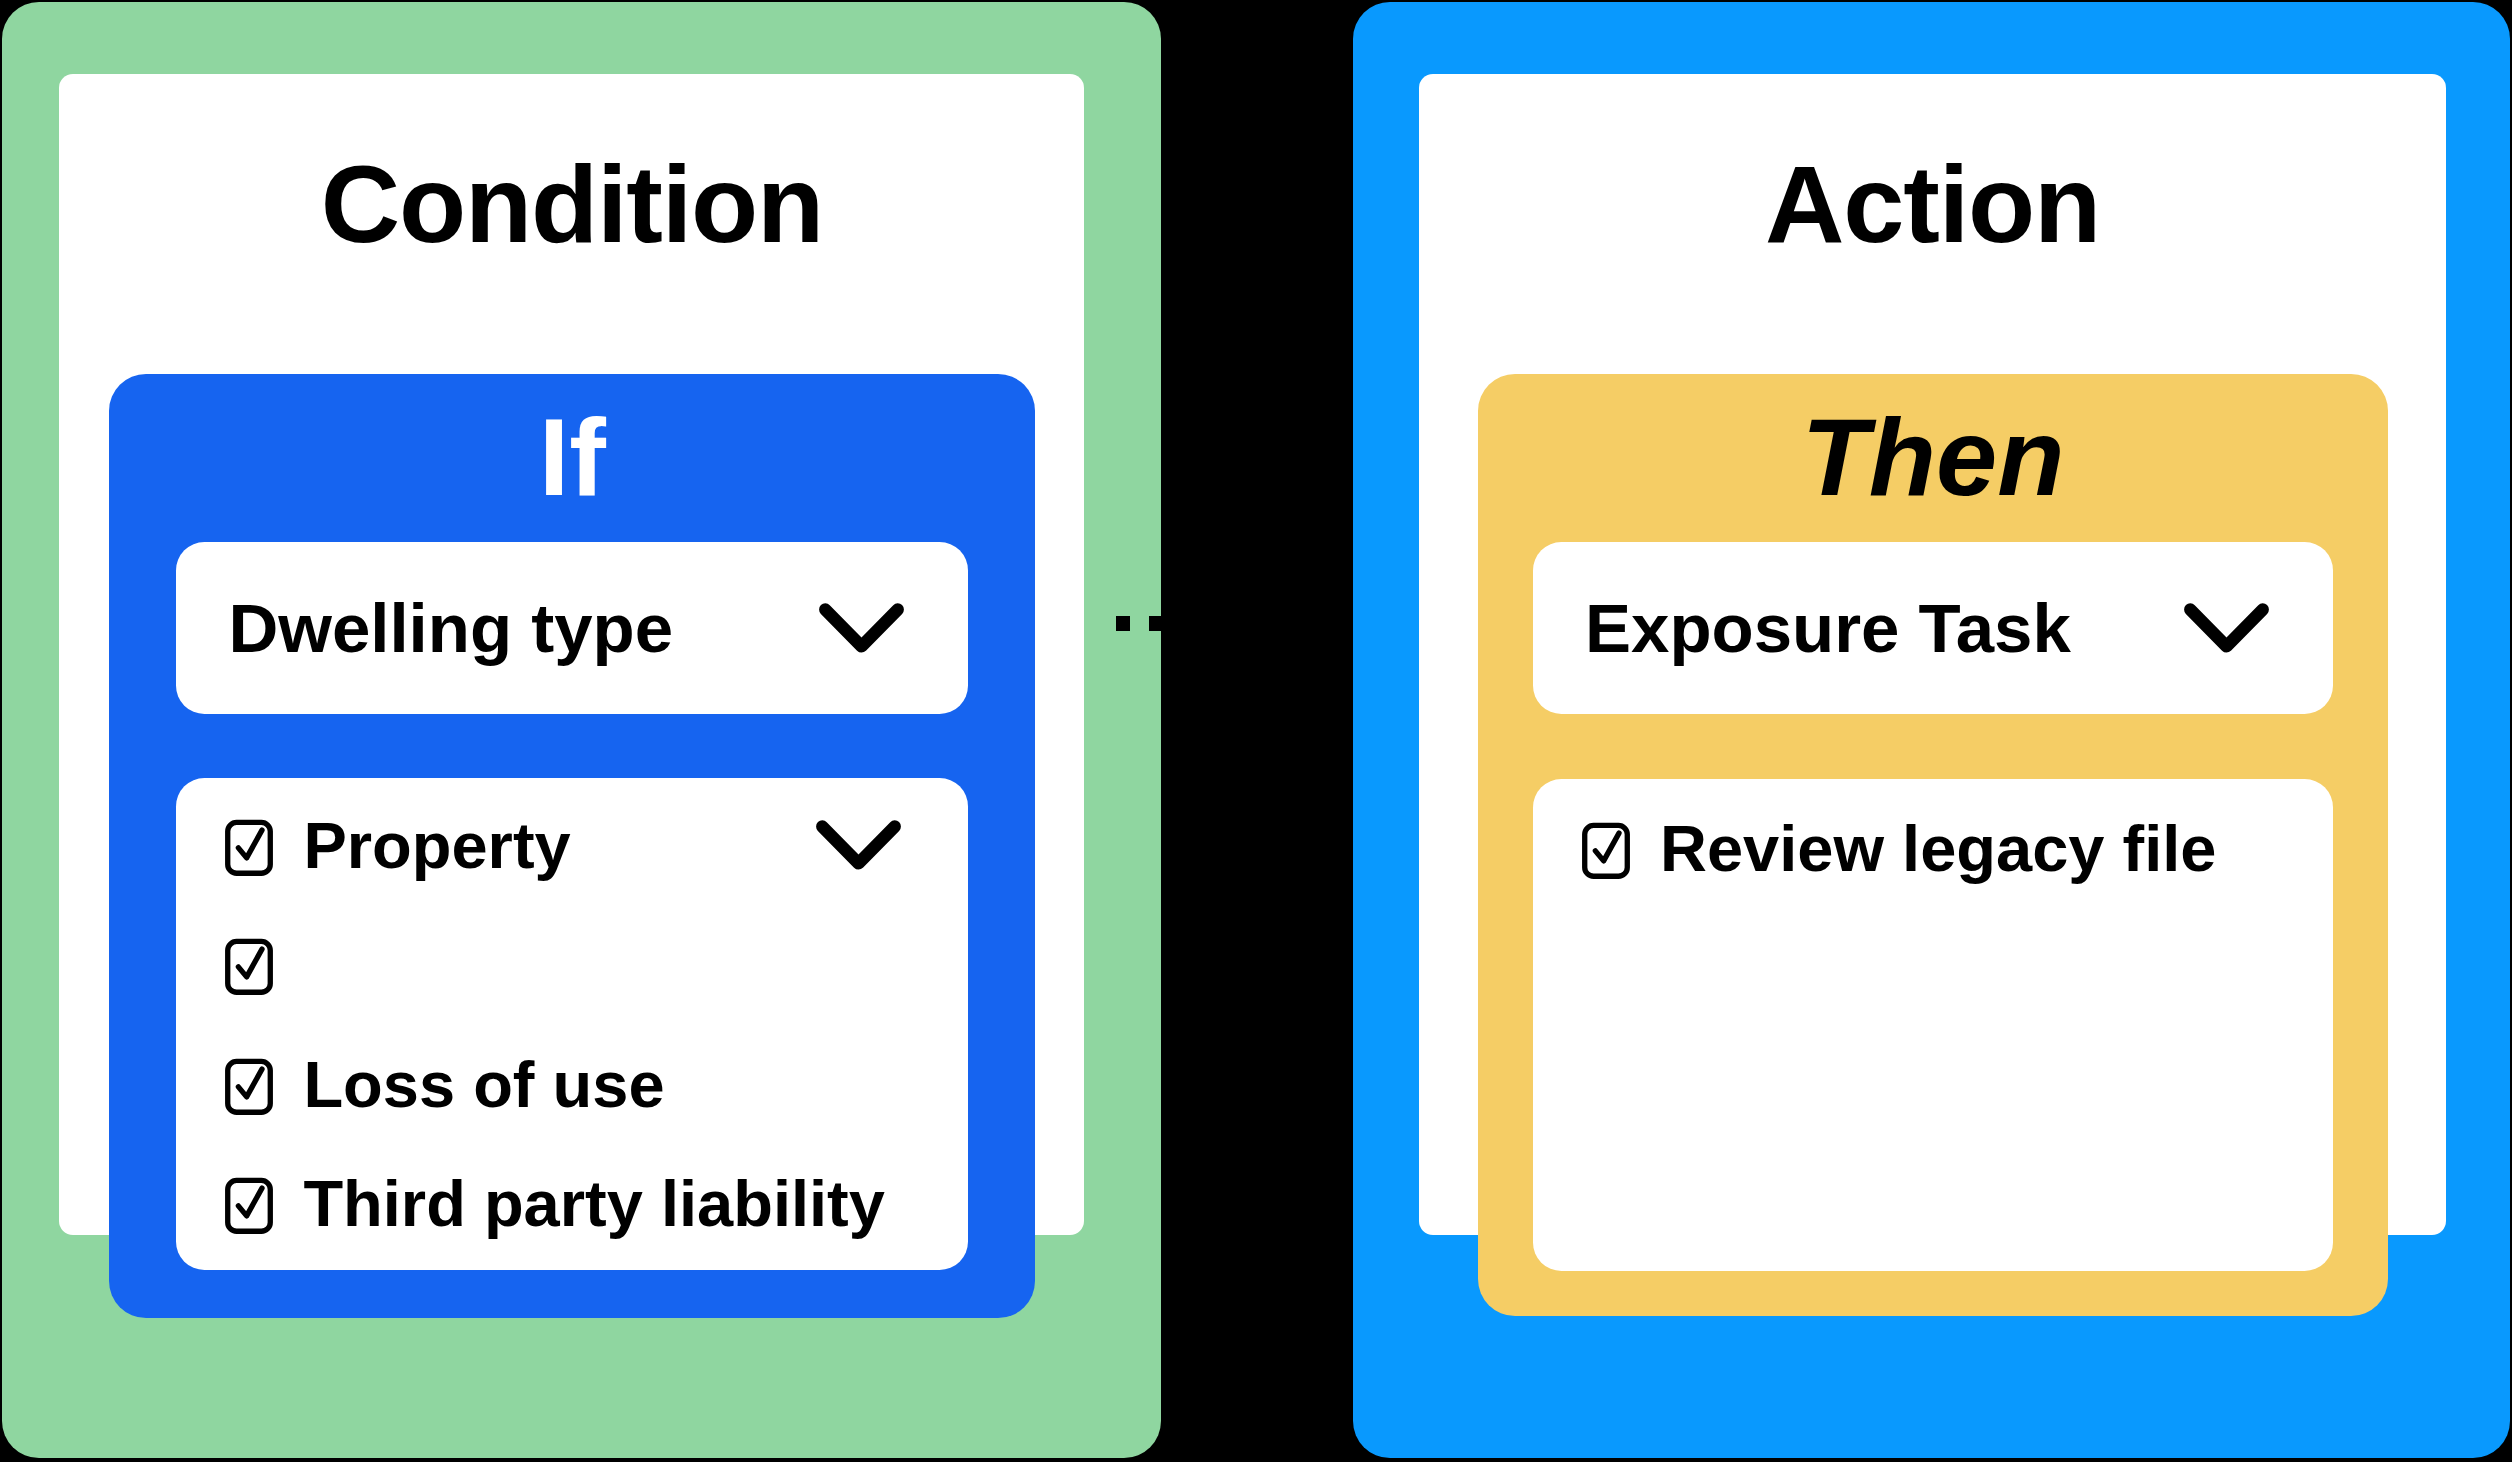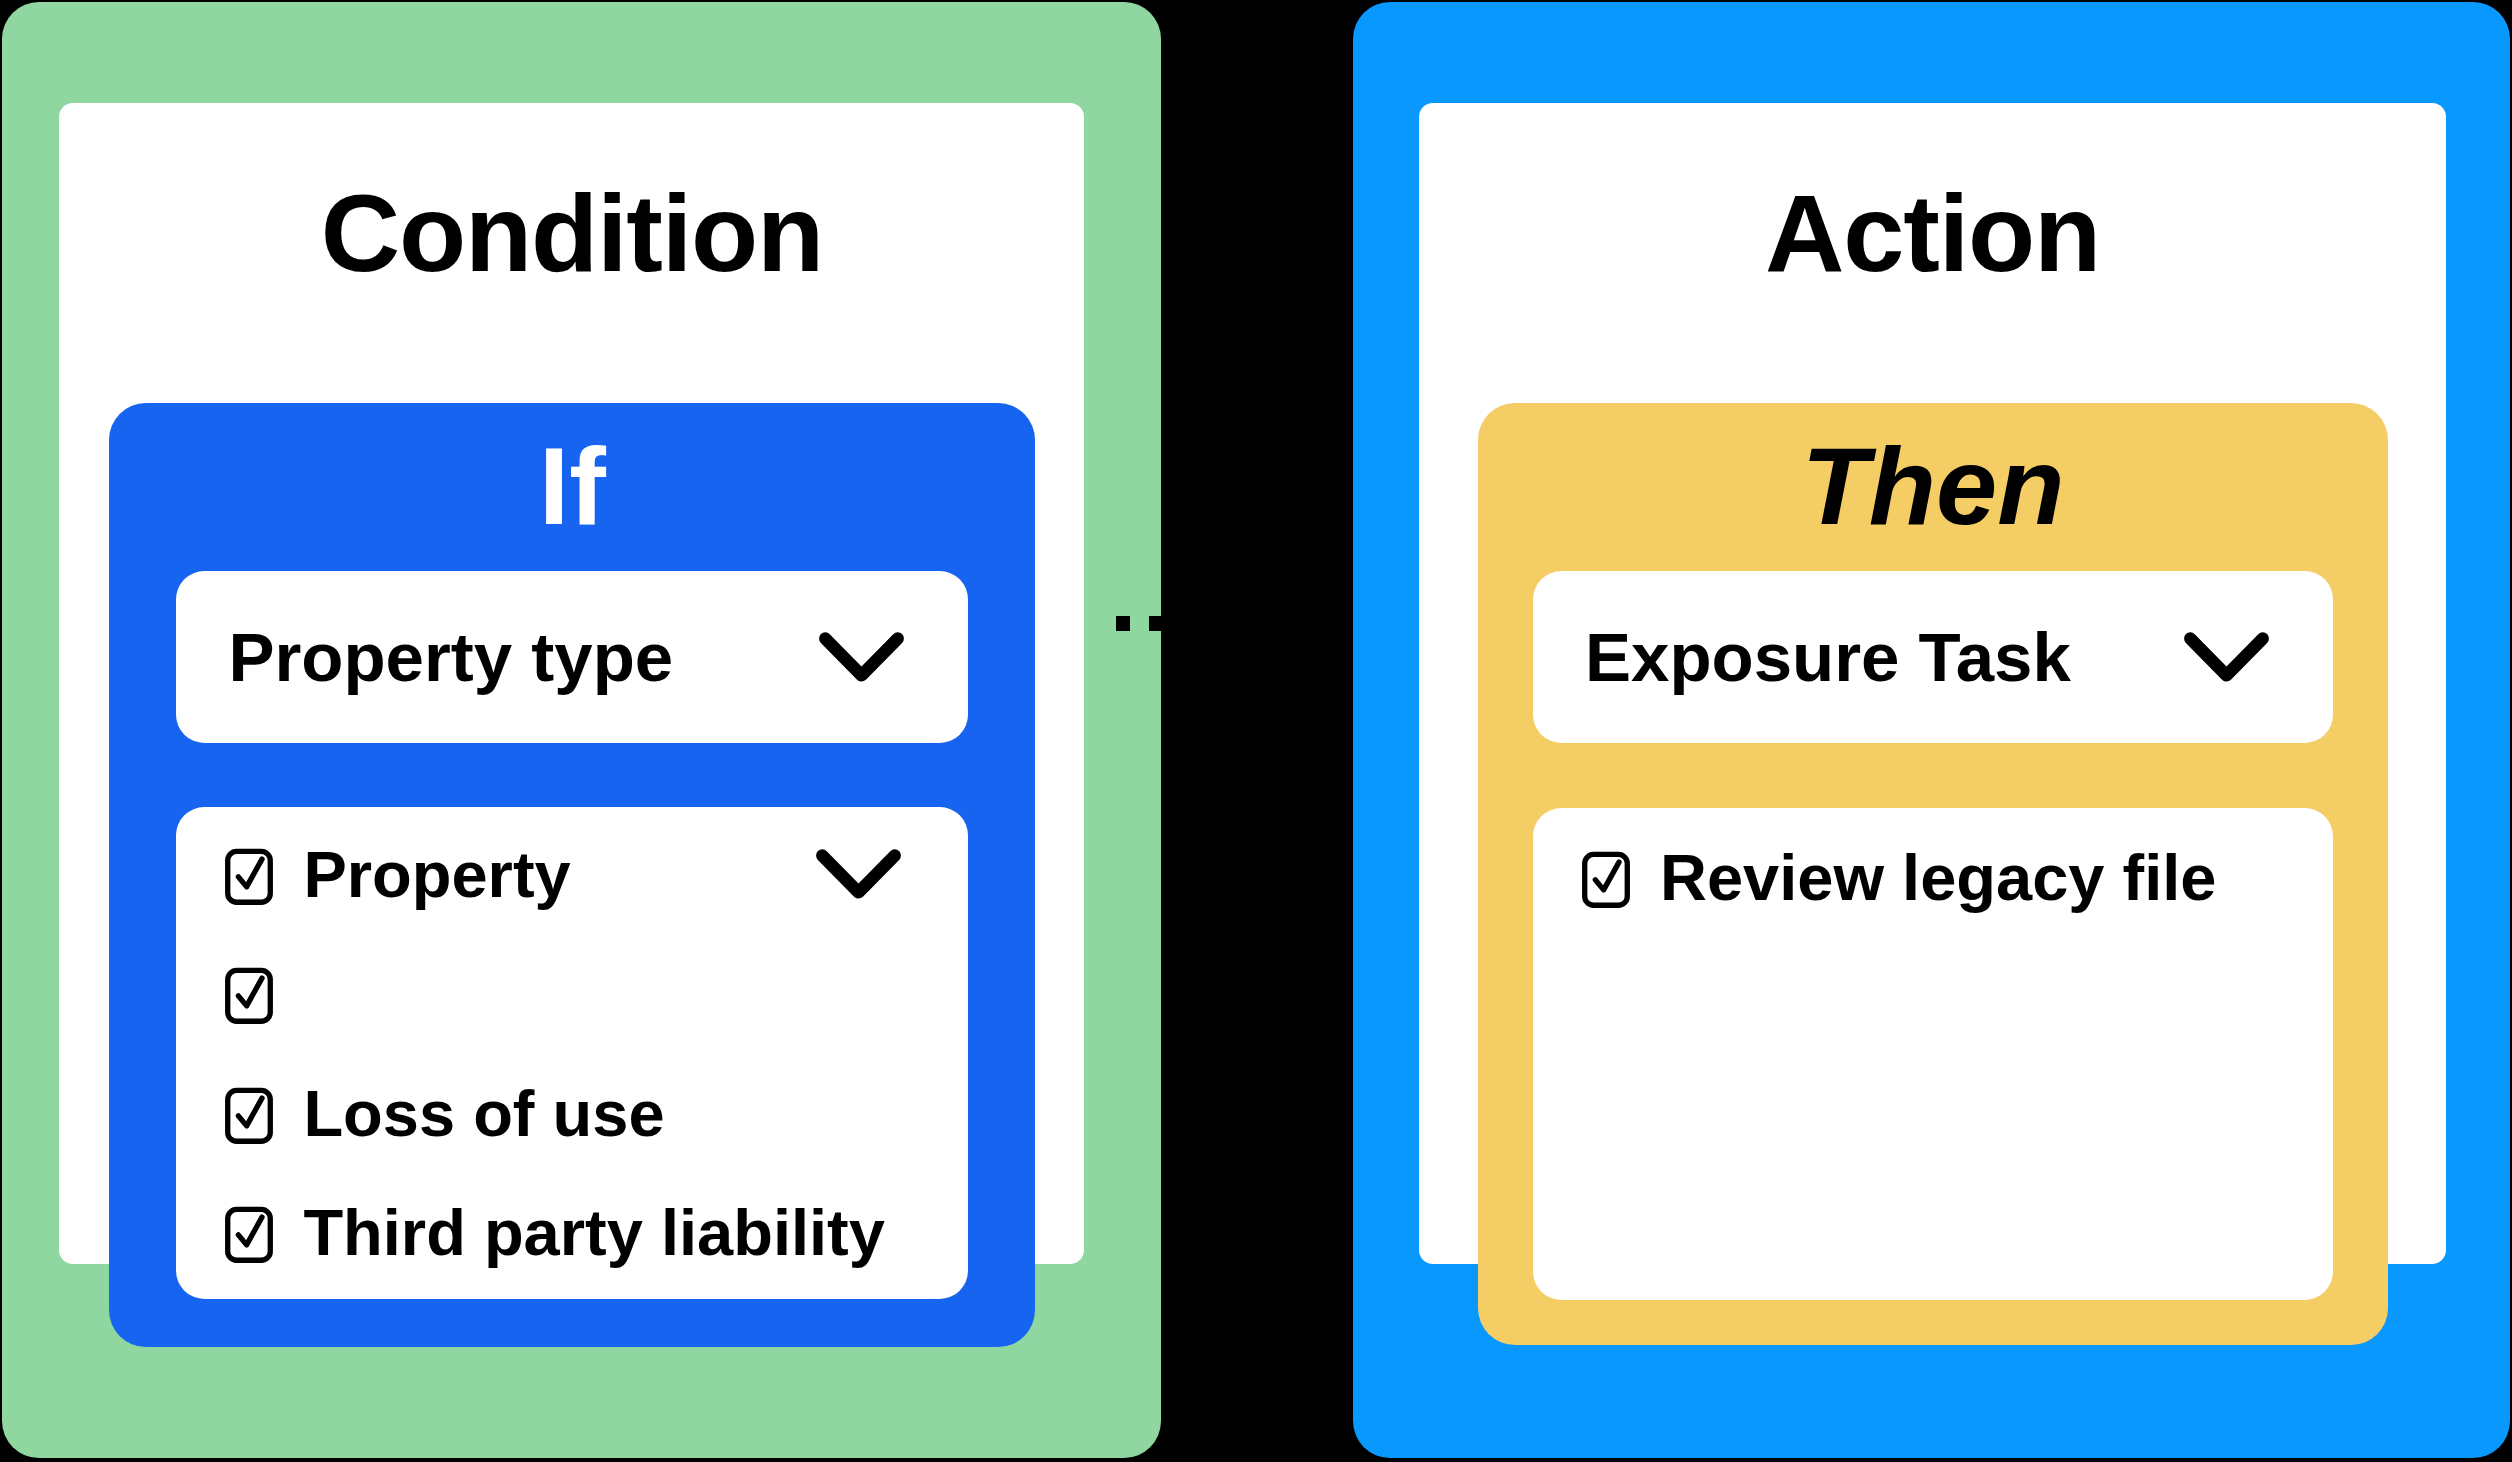--- a/index.html
+++ b/index.html
@@ -2,21 +2,21 @@
 <html style="--background: #000000; --condition-panel: #8FD6A0; --if-box: #1664F0; --action-panel: #0999FE; --then-box: #F5CD65; --card: #FFFFFF; --text: #000000; --if-text: #FFFFFF;font-size:9.5px"><head>
 <meta charset="utf-8">
 <style>
   html,body{margin:0;padding:0;background:#000;}
   .canvas{position:relative;width:2512px;height:1462px;overflow:hidden;
           background:var(--background,#000);
           font-family:"Liberation Sans",sans-serif;color:var(--text,#000);}
   .panel{position:absolute;top:2.4px;height:1456px;border-radius:37px;}
   .panel.left{left:2.4px;width:1159px;background:var(--condition-panel,#8FD6A0);}
   .panel.right{left:1353px;width:1157px;background:var(--action-panel,#0999FE);}
-  .card{position:absolute;top:101px;height:1161px;background:var(--card,#FFFFFF);border-radius:14px;}
+  .card{position:absolute;top:72px;height:1161px;background:var(--card,#FFFFFF);border-radius:14px;}
   .panel.left  .card{left:57px;width:1025px;}
   .panel.right .card{left:66px;width:1027px;}
   .card-title{position:absolute;top:70px;left:0;width:100%;text-align:center;
               font-size:110px;font-weight:700;letter-spacing:-1.2px;line-height:119px;}
   .group{position:absolute;top:289px;border-radius:37px;margin-top:11px;}
   .if-group{left:50px;width:926px;height:944px;background:var(--if-box,#1664F0);}
   .then-group{left:59px;width:910px;height:942px;background:var(--then-box,#F5CD65);}
   .group-title{position:absolute;top:22.5px;left:0;width:100%;text-align:center;
                font-size:110px;font-weight:700;line-height:119px;}
   .if-group .group-title{color:var(--if-text,#FFFFFF);}
@@ -55,21 +55,21 @@
 <div class="canvas">
 
   <section class="panel left">
     <div class="card">
       <div class="card-title">Condition</div>
 
       <div class="group if-group">
         <div class="group-title">If</div>
 
         <div class="dropdown">
-          <span class="lbl">Property type</span>
+          <span class="lbl">Dwelling type</span>
           <svg class="chev" width="89" height="55" viewBox="0 0 150 92">
               <path d="M14 14 L75 76 L136 14" fill="none" stroke="#000" stroke-width="21" stroke-linecap="round" stroke-linejoin="round"></path>
             </svg>
         </div>
 
         <div class="checklist">
           <div class="row">
             <svg class="cb" width="52" height="63" viewBox="0 0 88 106">
                 <rect x="8" y="14" width="72" height="86" rx="15" fill="none" stroke="#000" stroke-width="9"></rect>
                 <path d="M26 57 L40 74 L66 27" fill="none" stroke="#000" stroke-width="9" stroke-linecap="round" stroke-linejoin="round"></path>

